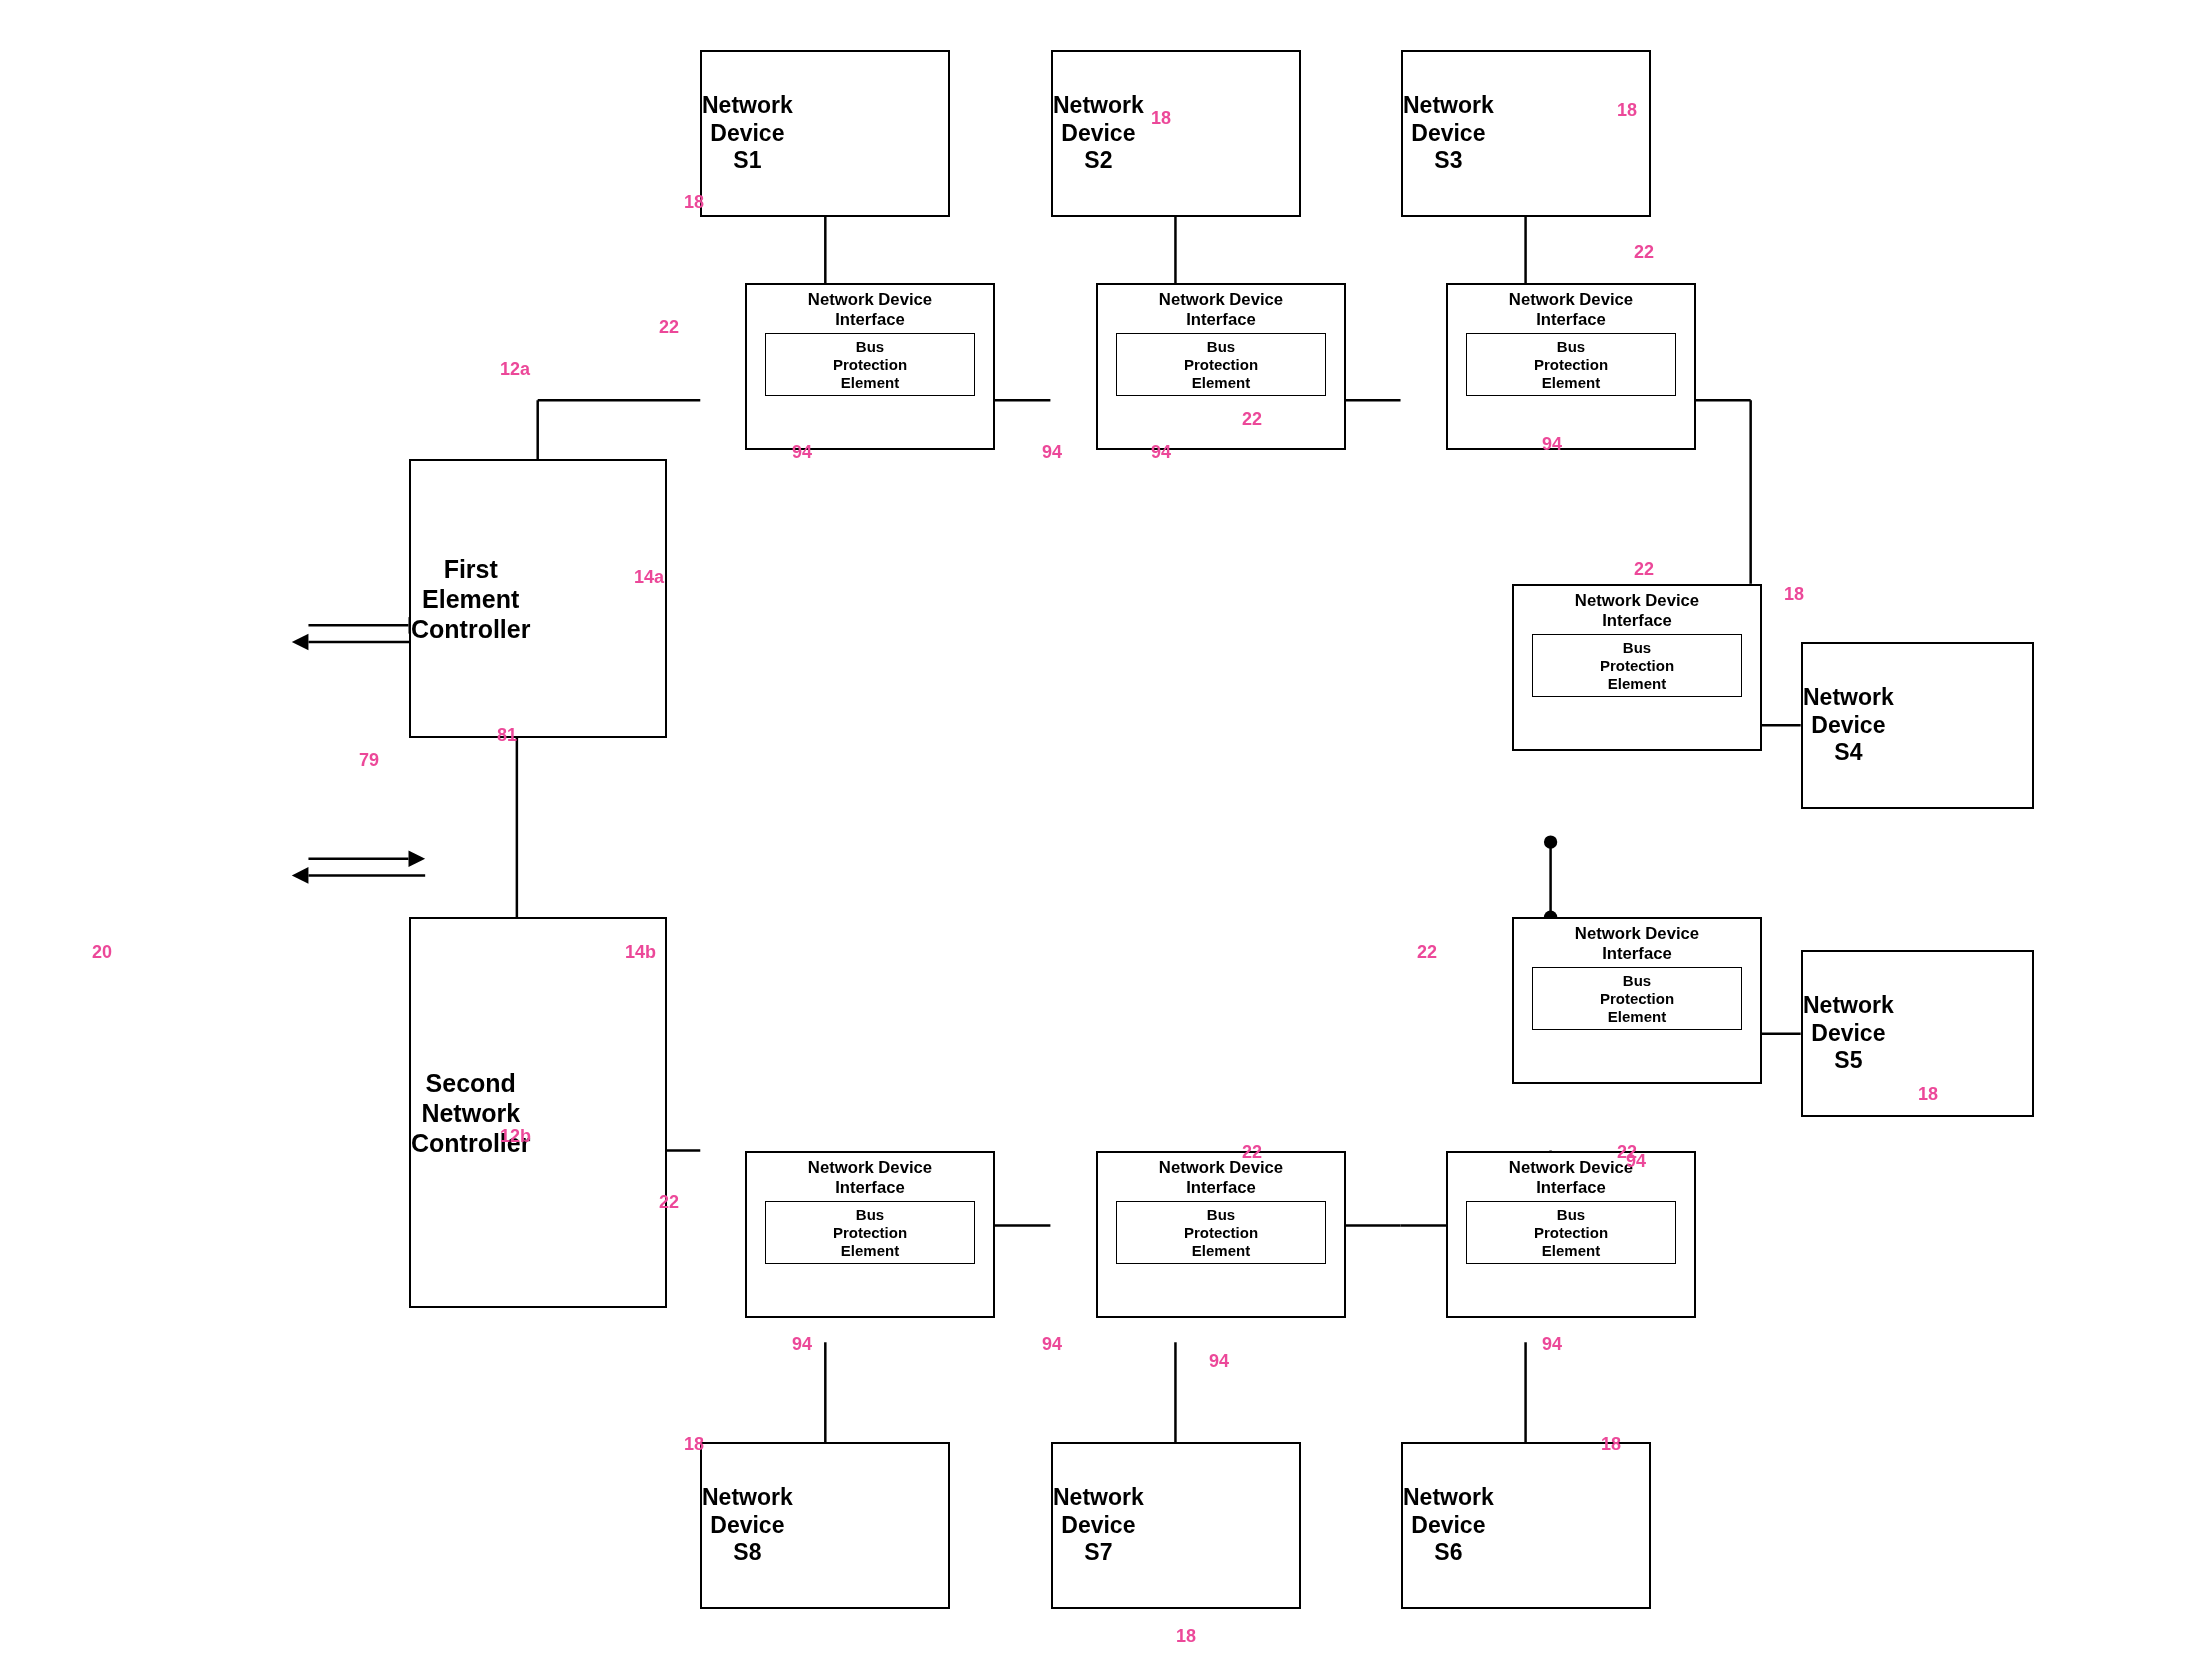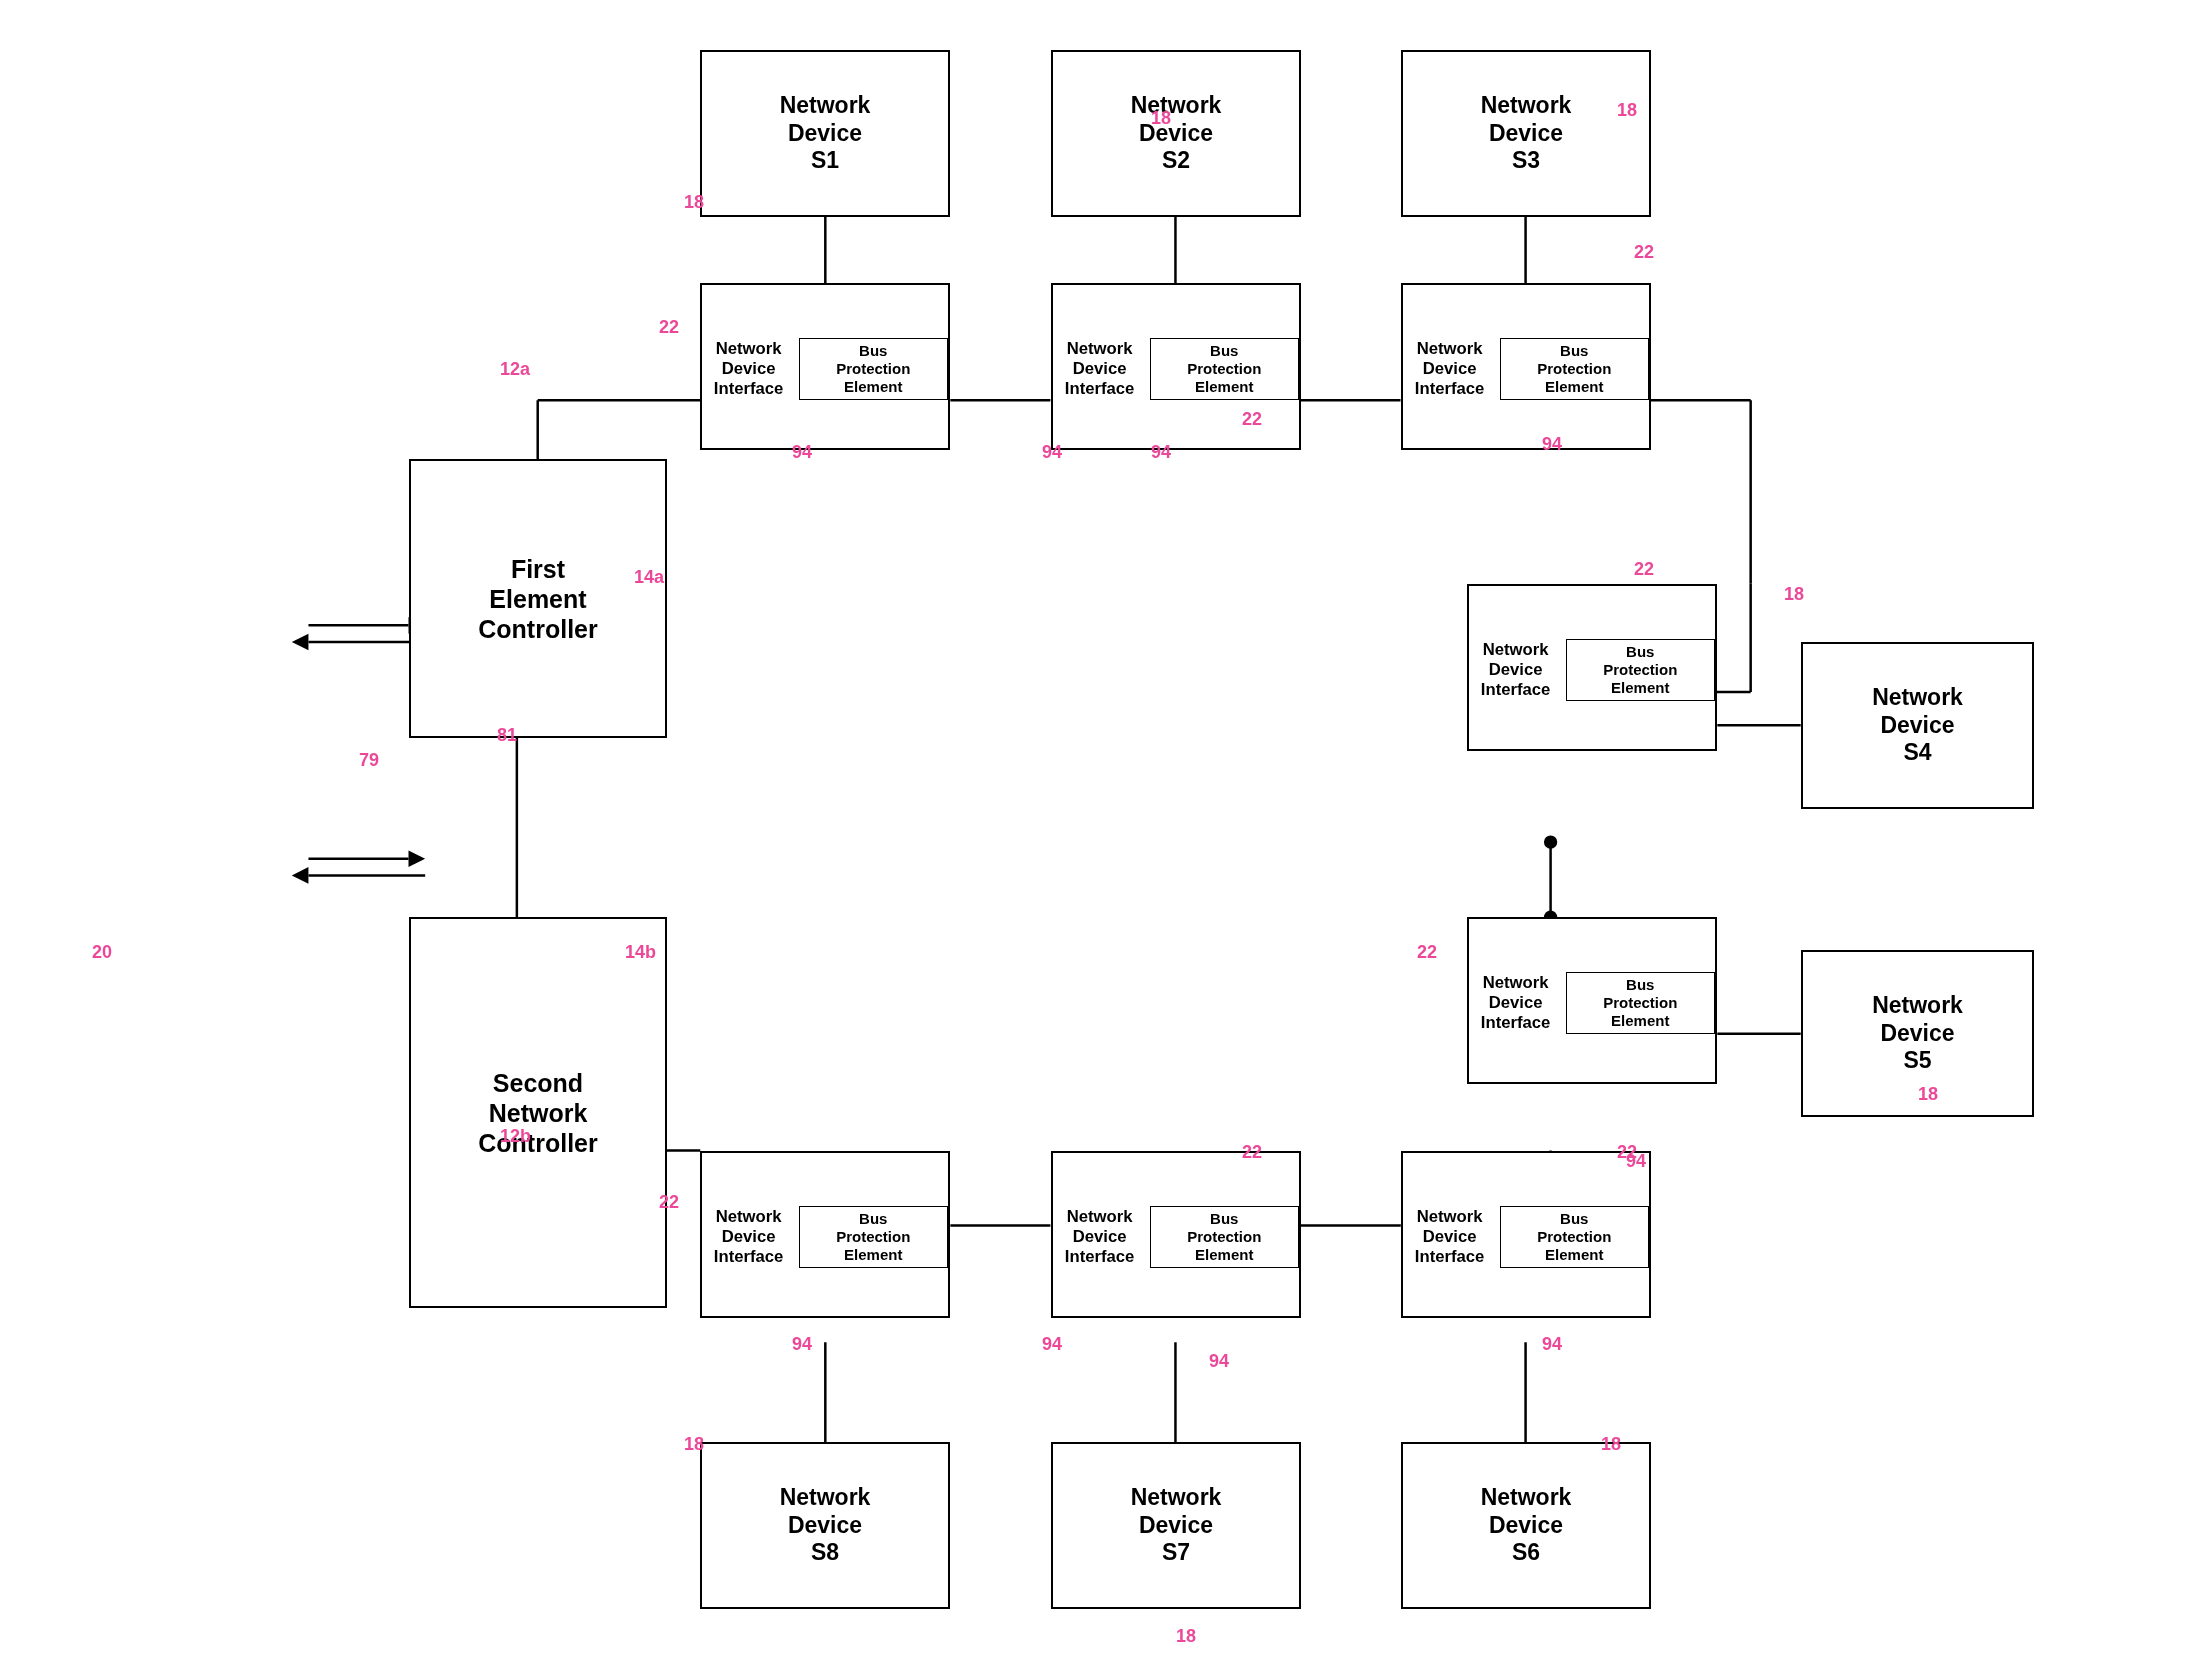--- a/index.html
+++ b/index.html
@@ -19,32 +19,33 @@
     }
     .box {
       position: absolute;
       border: 2.5px solid #000;
       background: #fff;
       text-align: center;
       font-size: 23px;
       font-weight: bold;
       display: flex;
       align-items: center;
-      justify-content: center;
       line-height: 1.2;
     }
     .ndib-outer {
       position: absolute;
       border: 2.5px solid #000;
       background: #fff;
       display: flex;
+      flex-direction: column;
       align-items: center;
       justify-content: flex-start;
       padding-top: 5px;
       gap: 3.3px;
+      margin-left: 45px;
     }
     .ndib-label {
       font-size: 16.7px;
       font-weight: bold;
       text-align: center;
       line-height: 1.2;
       padding: 0 3.3px;
     }
     .ndib-inner {
       border: 1.7px solid #000;

